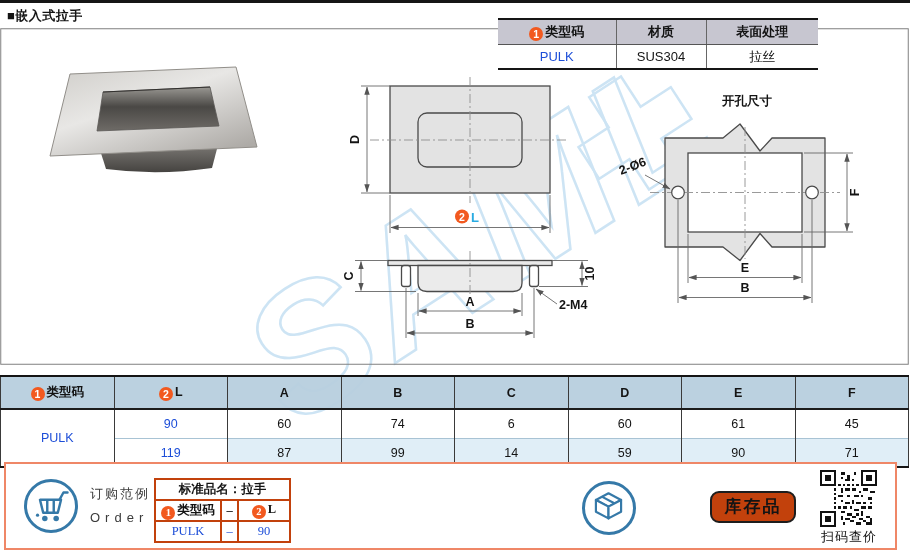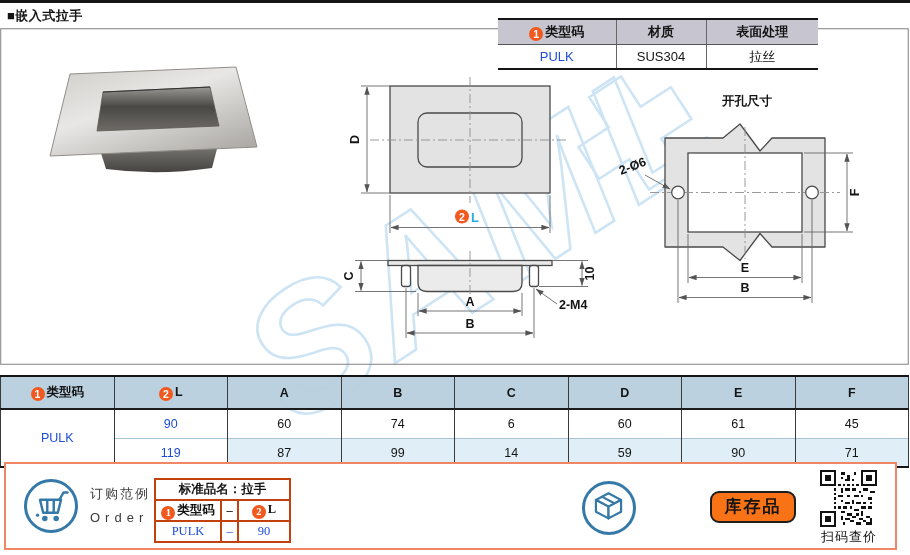--- a/index.html
+++ b/index.html
@@ -45,21 +45,21 @@
   #cart-text .en{font-size:13px;letter-spacing:5px;margin-top:7px;}
   #ord-table{position:absolute;left:148px;top:14px;border-collapse:collapse;table-layout:fixed;
              text-align:center;font-size:12.5px;}
   #ord-table td{border:2px solid #c2410c;height:19px;padding:0 2px;font-family:Liberation Serif, serif;}
   #ord-table tr.t td{font-weight:bold;}
   #delivery-circle{left:576px;top:17px;}
   #delivery-text{position:absolute;left:642px;top:23px;color:#3b3b3b;}
   #delivery-text .cn{font-size:13.5px;letter-spacing:7px;}
   #delivery-text .en{font-size:12.5px;letter-spacing:1.5px;margin-top:6px;}
   #stock-badge{position:absolute;left:704px;top:27px;width:82px;height:28px;line-height:28px;
-               background:#f97316;border:2px solid #1d1d1d;border-radius:9px;text-align:center;
+               background:#c2410c;border:2px solid #1d1d1d;border-radius:9px;text-align:center;
                font-size:17px;font-weight:bold;letter-spacing:2px;}
   #qr-code{position:absolute;left:814px;top:6px;}
   #qr-caption{position:absolute;left:806px;top:64px;width:74px;text-align:center;font-size:13px;letter-spacing:1px;}
 
   
   text.dim{font-family:"Liberation Sans",sans-serif;font-size:12.5px;font-weight:bold;fill:#141414;}
   .oln{stroke:#4a4a4a;stroke-width:1.3;}
   .dln{stroke:#666;stroke-width:.9;fill:none;}
   .cln{stroke:#8f8f8f;stroke-width:.9;fill:none;stroke-dasharray:9 3 2 3;}
 </style>

